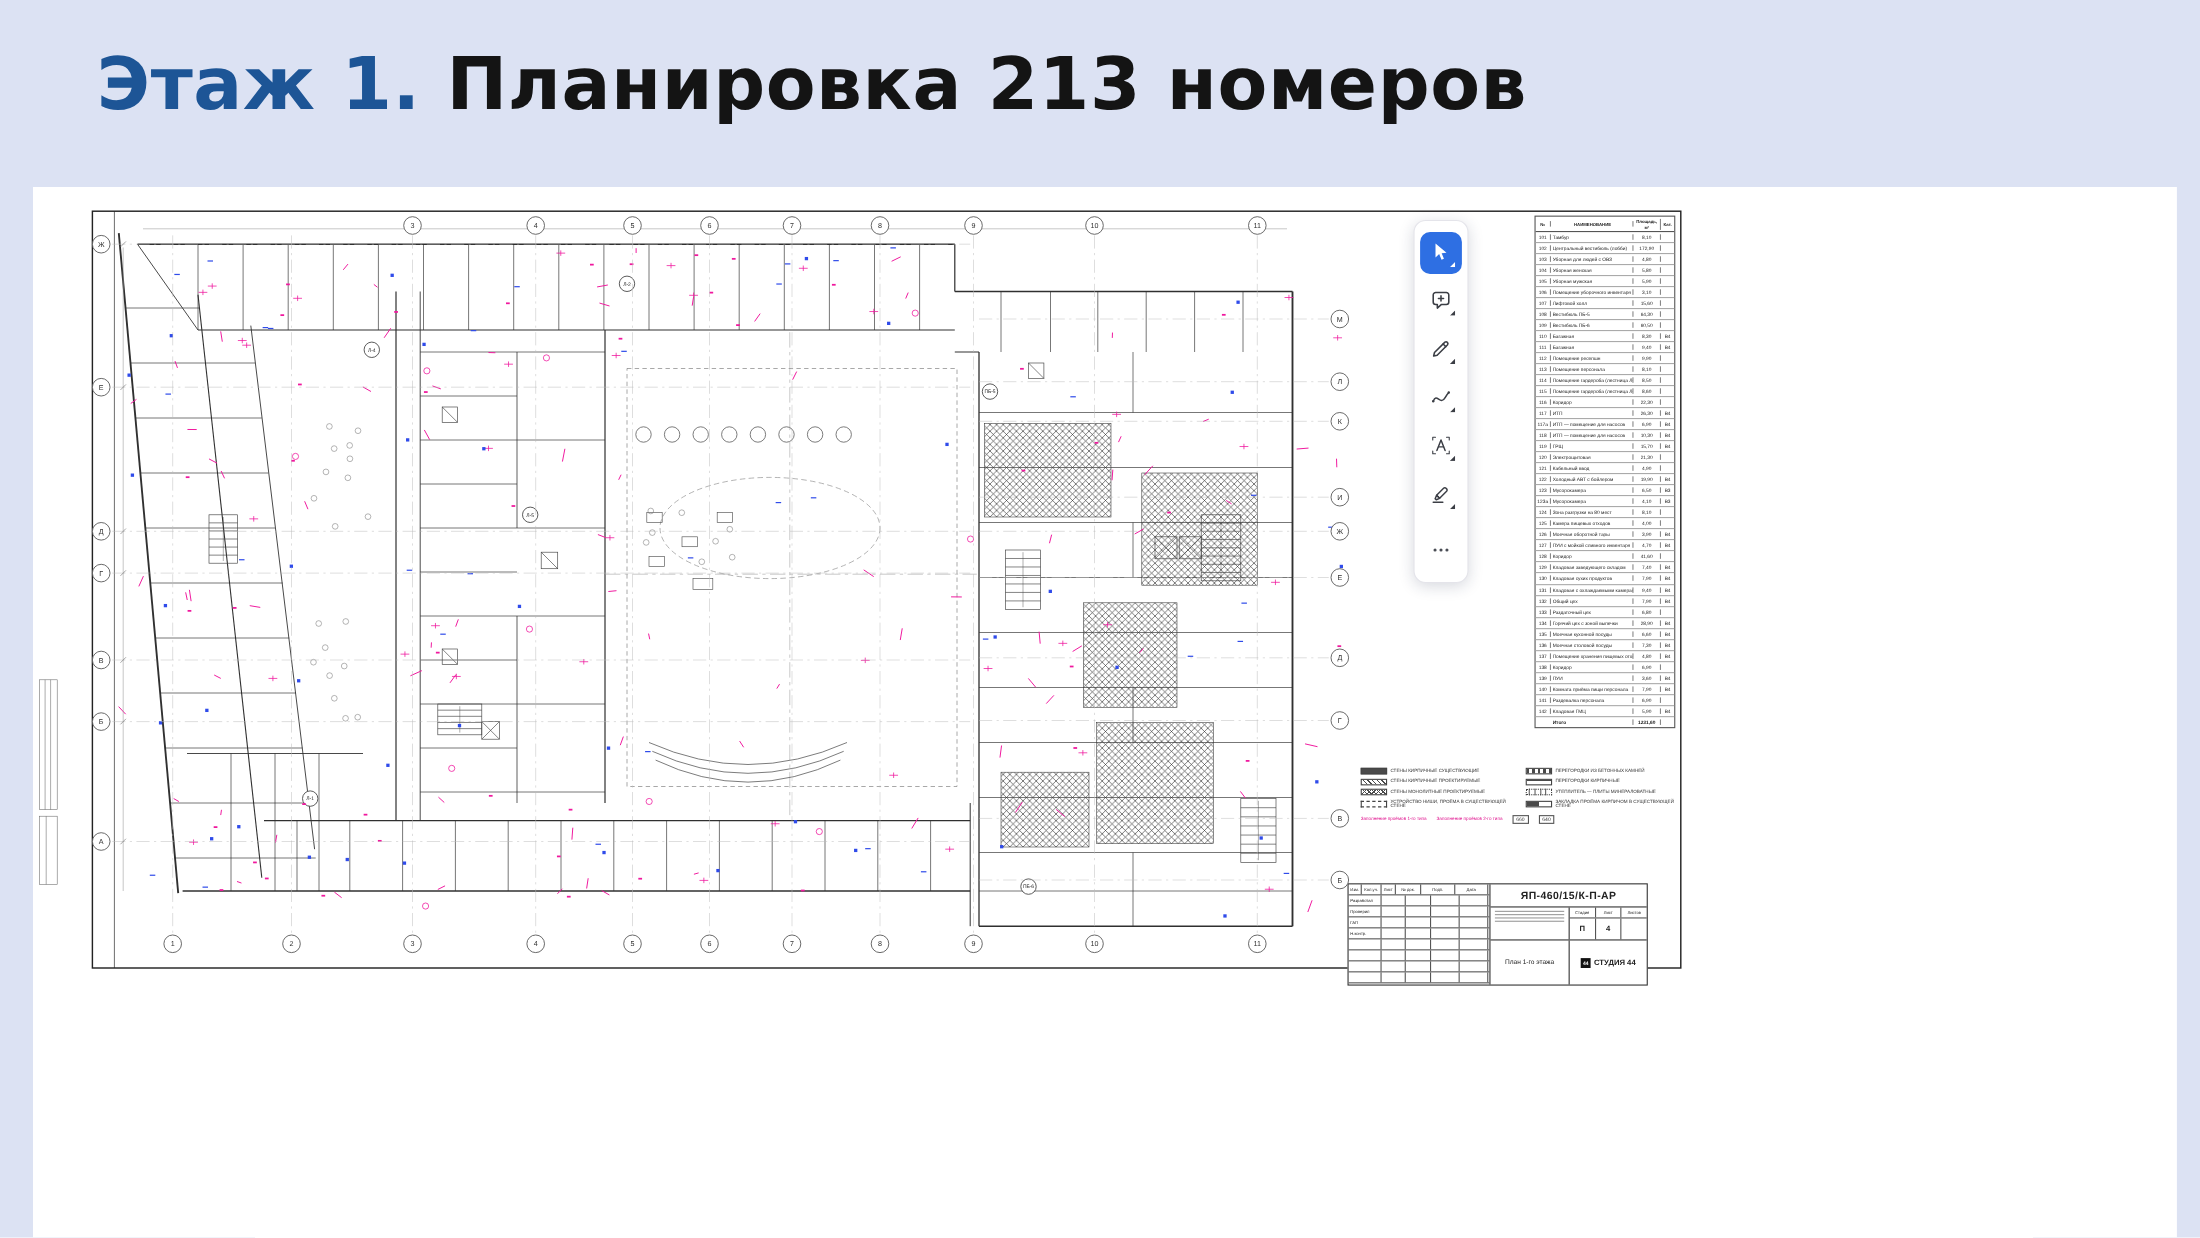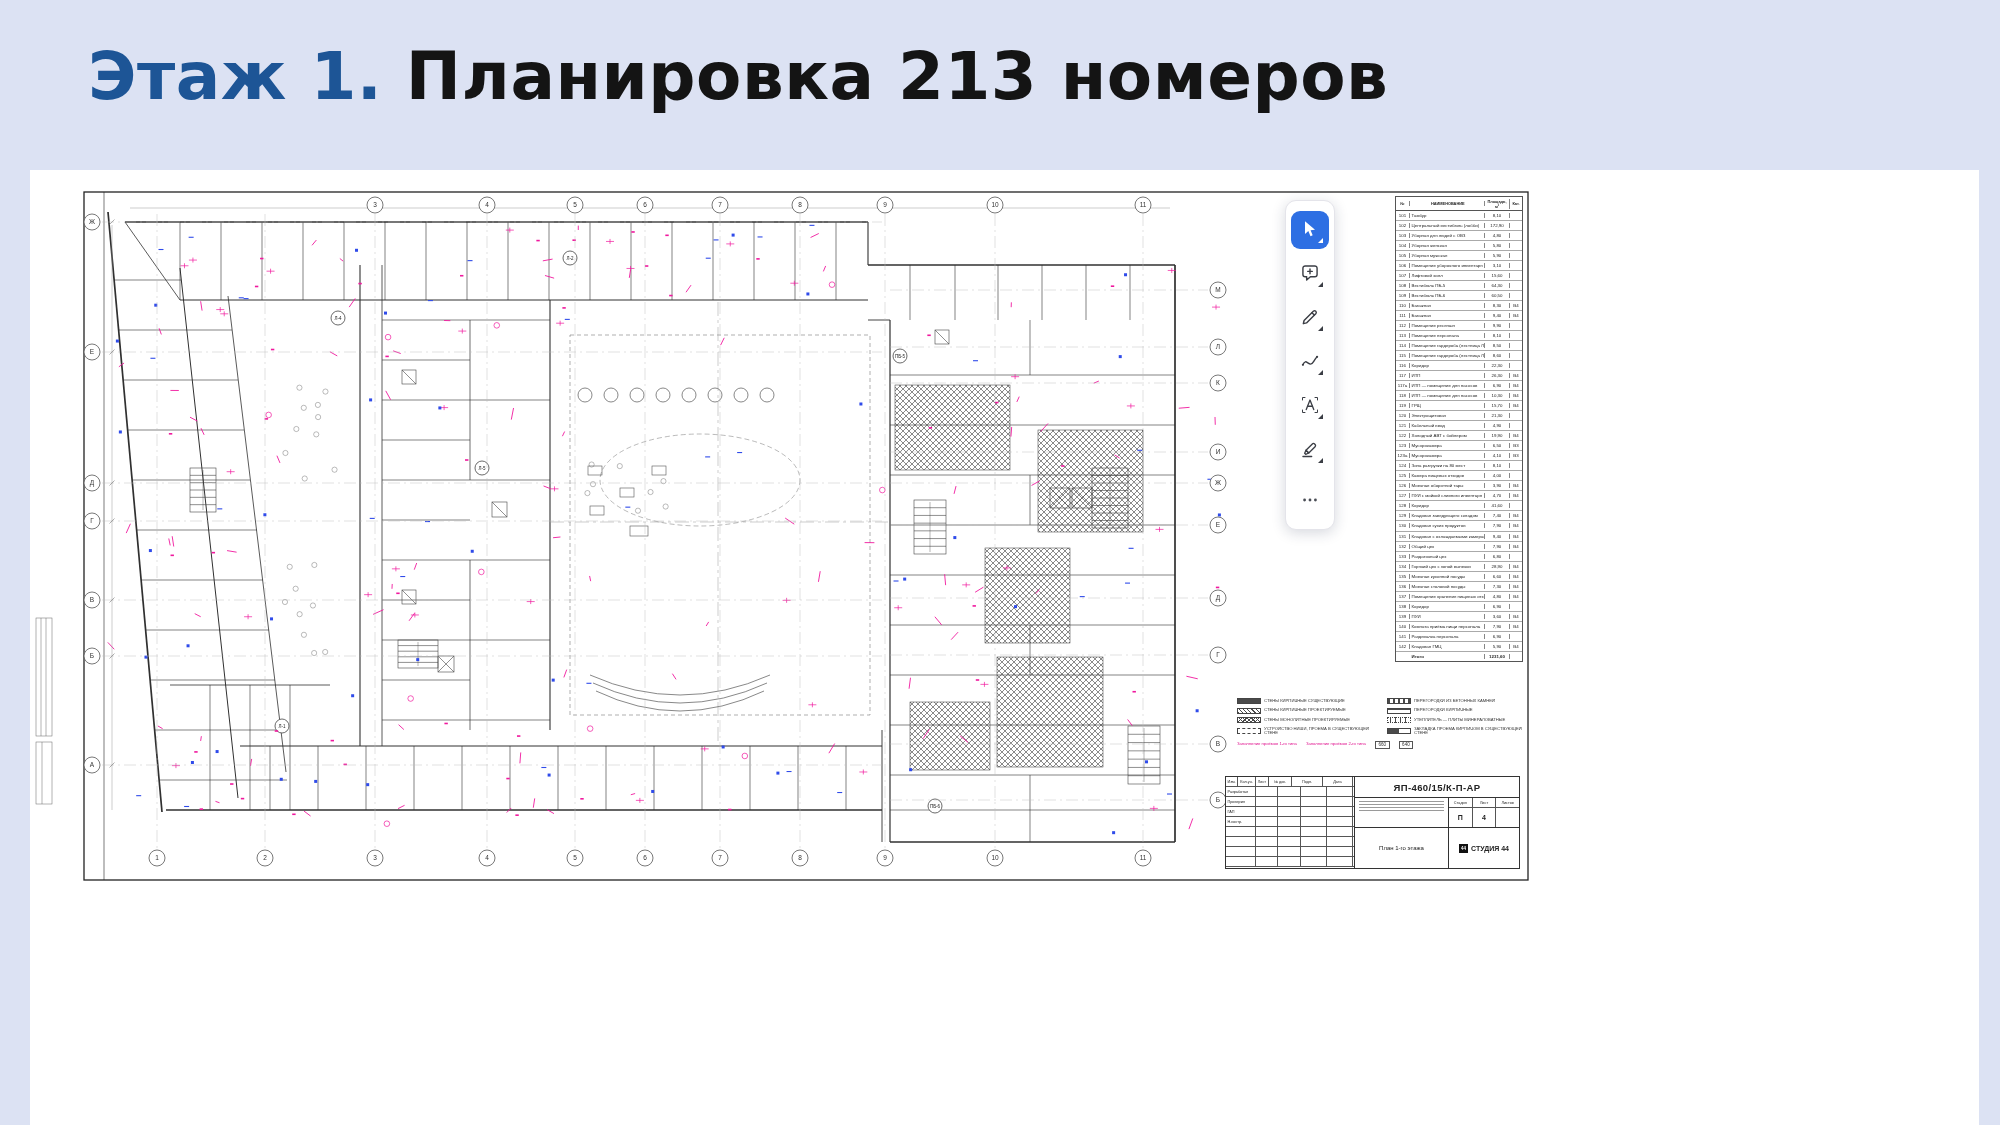--- a/index.html
+++ b/index.html
@@ -73,21 +73,21 @@
   .sw-niche{background:#fff;border-style:dashed;}
   .sw-stones{background:repeating-linear-gradient(90deg,#4a4a4a 0 2px,transparent 2px 5px);}
   .sw-brick{background:linear-gradient(#4a4a4a 0 1px,transparent 1px 5px,#4a4a4a 5px 6px);}
   .sw-insul{background:repeating-linear-gradient(90deg,transparent 0 2px,#4a4a4a 2px 2.8px,transparent 2.8px 5px),linear-gradient(#fff,#fff);border-style:dotted;}
   .sw-fill{background:linear-gradient(90deg,#4a4a4a 0 50%,#fff 50%);}
   .leg-pinkrow{display:flex;align-items:center;gap:9px;margin-top:5px;color:#e0148f;}
   .leg-box{border:0.6px solid #555;color:#333;padding:0.5px 2.5px;font-size:4.6px;}
 
   
   .tb{
-    position:absolute;left:1195px;top:606px;width:295px;height:93px;
+    position:absolute;left:1195px;top:633px;width:273px;height:93px;
     border:1px solid #333;box-sizing:border-box;background:#fff;
     display:flex;font-size:3.8px;color:#222;z-index:10;
   }
   .tb-left{flex:0 0 128px;border-right:1px solid #333;display:flex;flex-direction:column;}
   .tb-hrow,.tb-row{display:flex;flex:0 0 9px;border-bottom:0.5px solid #555;align-items:center;}
   .tb-cell{border-right:0.5px solid #555;height:100%;box-sizing:border-box;
     display:flex;align-items:center;justify-content:center;overflow:hidden;}
   .tb-fill{flex:1 1 auto;}
   .tb-right{flex:1 1 auto;display:flex;flex-direction:column;}
   .tb-doc{flex:0 0 20px;border-bottom:1px solid #333;display:flex;align-items:center;justify-content:center;

